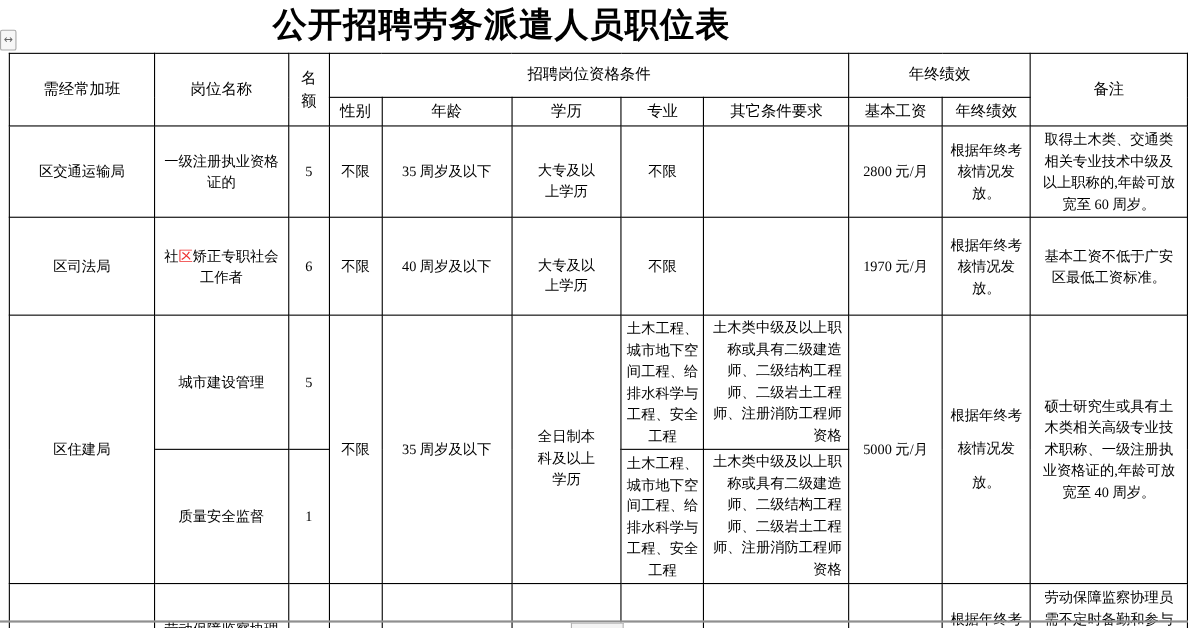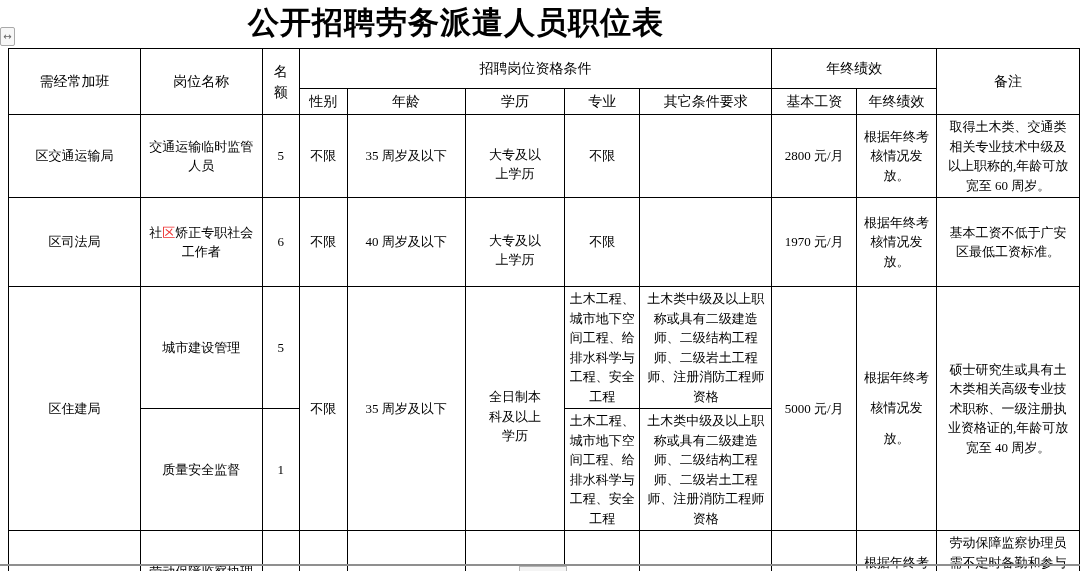--- a/index.html
+++ b/index.html
@@ -31,21 +31,21 @@
     font-size:13px;line-height:1.5;
     padding:2px 4px;box-sizing:border-box;overflow:hidden;
     word-break:break-all;
   }
   tr.h1 td, tr.h2 td{font-size:14px;}
   td.left{text-align:left;}
   td.bonus{text-align:left;padding:2px 11px;line-height:1.6;}
   td.bonus.tall{line-height:2.35;}
   td.remark{text-align:left;padding:2px 7px;line-height:1.6;}
   td.small{font-size:12px;line-height:1.3;padding:1px 3px;}
-  td.small.left{text-align:center;padding:1px 6px;}
+  td.small.left{text-align:right;padding:1px 6px;font-family:Liberation Mono, monospace;}
   .pre{white-space:pre-line;}
   td.edu .wrapbox{display:inline-block;max-width:58px;margin-top:16px;}
   td.pos .wrapbox{display:inline-block;max-width:106px;}
   td.rmk .wrapbox{display:inline-block;max-width:126px;}
   .red{color:#ee3030;}
   .bottom-line{
     position:absolute;left:0;top:564px;width:1080px;height:2px;
     background:#8f8f8f;
   }
   .bottom-thumb{
@@ -94,21 +94,21 @@
     <td>年龄</td>
     <td>学历</td>
     <td>专业</td>
     <td>其它条件要求</td>
     <td>基本工资</td>
     <td>年终绩效</td>
   </tr>
 
   <tr style="height:79px">
     <td>区交通运输局</td>
-    <td class="pos"><span class="wrapbox">交通运输临时监管人员</span></td>
+    <td class="pos"><span class="wrapbox">一级注册执业资格证的</span></td>
     <td>5</td>
     <td>不限</td>
     <td>35 周岁及以下</td>
     <td class="edu"><span class="wrapbox">大专及以上学历</span></td>
     <td>不限</td>
     <td></td>
     <td>2800 元/月</td>
     <td class="bonus">根据年终考核情况发放。</td>
     <td class="remark rmk"><span class="wrapbox">取得土木类、交通类相关专业技术中级及以上职称的,年龄可放宽至 60 周岁。</span></td>
   </tr>

